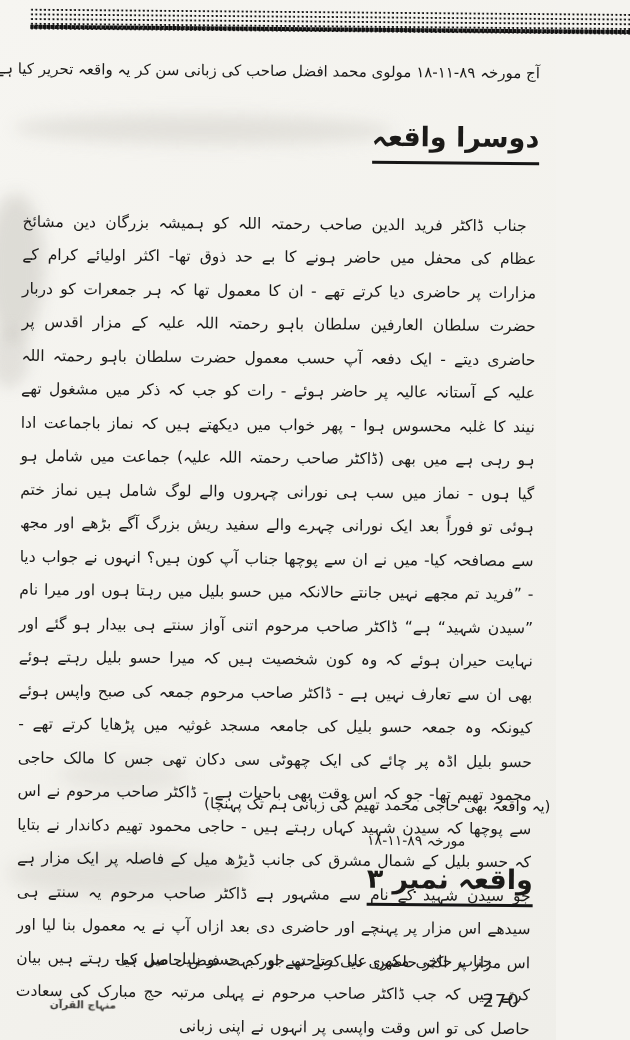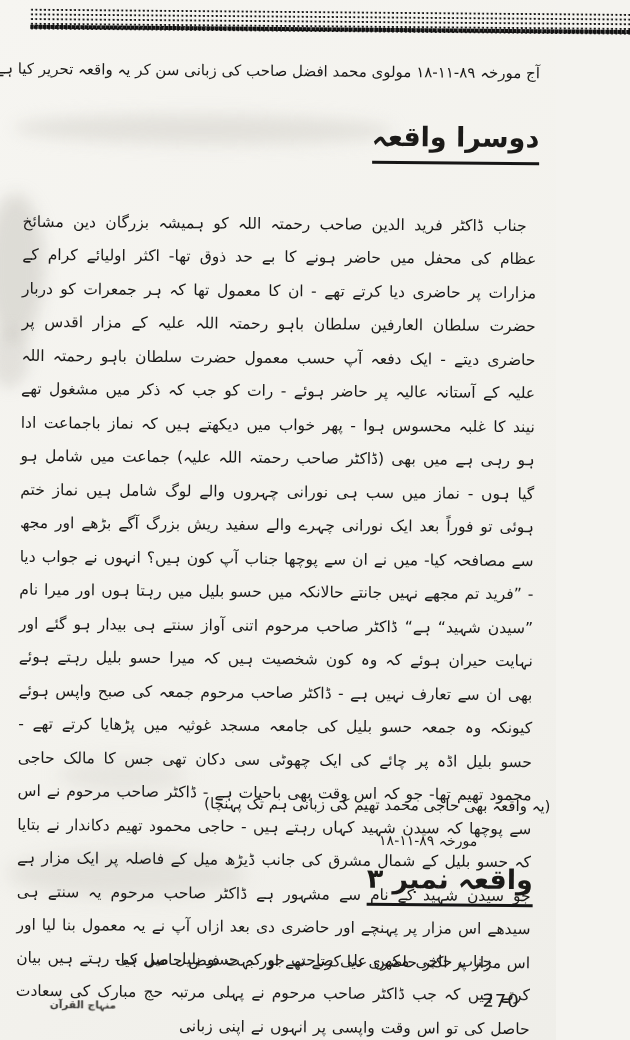--- a/index.html
+++ b/index.html
@@ -46,21 +46,21 @@
     letter-spacing:.1px;word-spacing:1px;
   }
   .p1{top:192px;text-indent:10px;}
   .p2{top:928px;text-indent:38px;}
 
   .attribution{
     position:absolute;top:795px;right:3px;white-space:nowrap;
     font-size:15px;font-weight:500;
   }
   .date-line{
-    position:absolute;top:831px;right:76px;white-space:nowrap;
+    position:absolute;top:831px;right:88px;white-space:nowrap;
     font-size:14px;
   }
 
   .stamp{
     position:absolute;left:34px;top:1000px;
     font-size:10.5px;font-weight:bold;color:#3a3935;
     filter:blur(.45px);direction:rtl;margin-left:20px;
   }
   .page-number{
     position:absolute;right:32px;top:988px;

